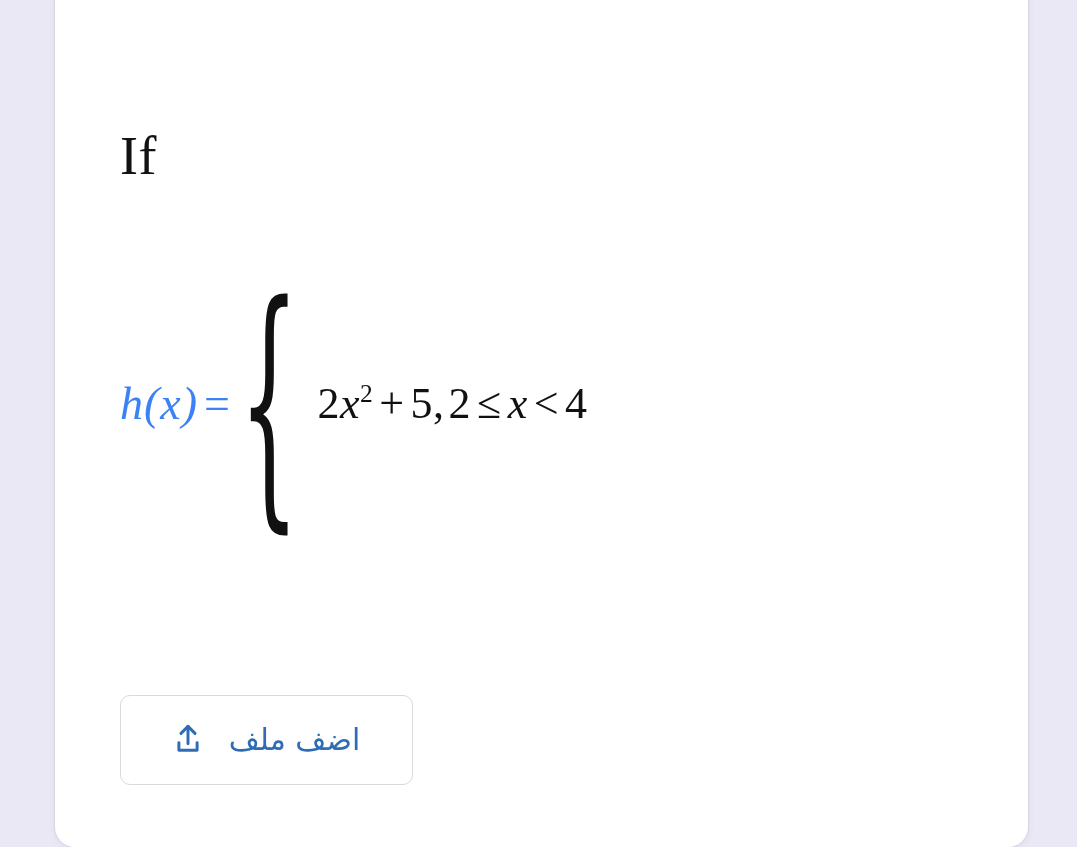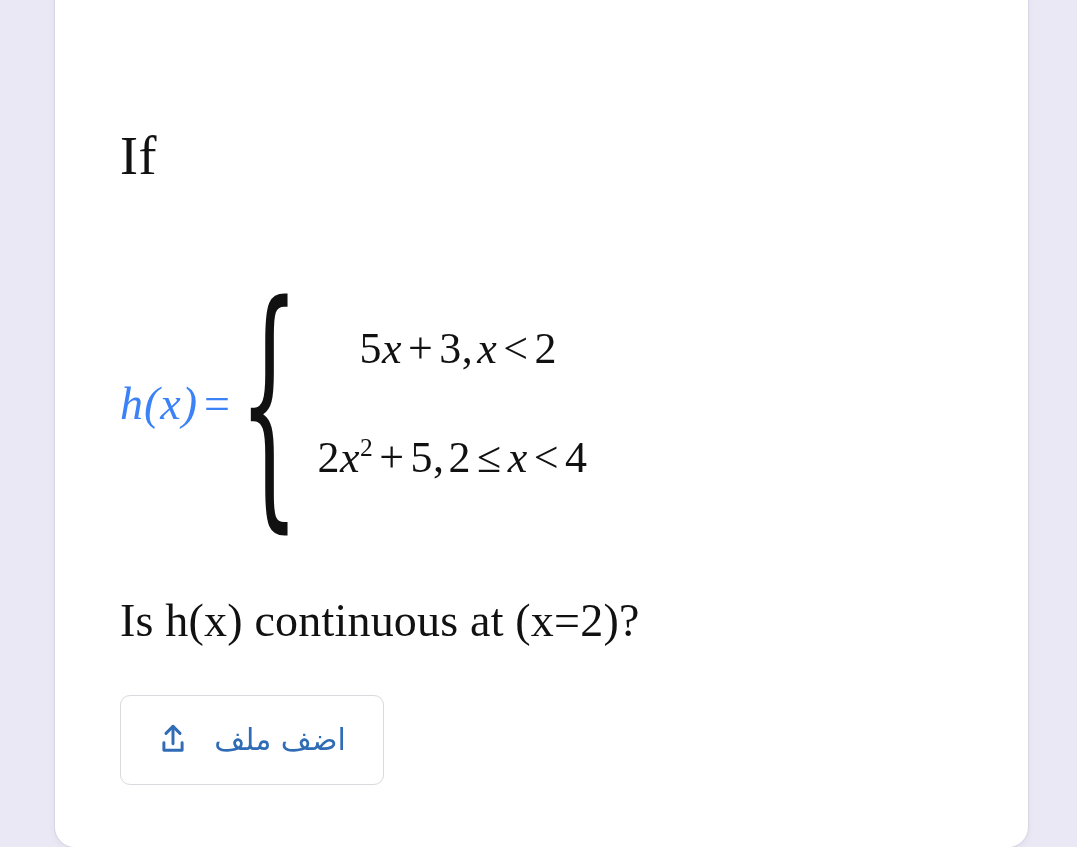--- a/index.html
+++ b/index.html
@@ -128,21 +128,21 @@
     color: #111111;
     white-space: nowrap;
     letter-spacing: 0.2px;
   }
 
   
   .upload-btn {
     position: absolute;
     left: 65px;
     top: 695px;
-    width: 264px;
+    width: 293px;
     height: 90px;
     box-sizing: border-box;
     background: #ffffff;
     border: 1px solid #d9d9de;
     border-radius: 10px;
     display: flex;
     flex-direction: row;
     align-items: center;
     justify-content: center;
     gap: 26px;
@@ -177,32 +177,28 @@
     <div class="eq-block">
 
       <span class="eq-lhs">
         <span>h(x)</span><span class="eqsign">=</span>
       </span>
 
       <span class="brace">{</span>
 
       <div class="eq-cases">
 
-        <div class="case-row row-1">
-          <span class="num">5</span><span class="var">x</span><span class="op">+</span><span class="num">3</span><span class="comma">,</span><span class="var">x</span><span class="op">&lt;</span><span class="num">2</span>
-        </div>
 
         <div class="case-row row-2">
           <span class="num">2</span><span class="var">x</span><sup>2</sup><span class="op">+</span><span class="num">5</span><span class="comma">,</span><span class="num">2</span><span class="op">≤</span><span class="var">x</span><span class="op">&lt;</span><span class="num">4</span>
         </div>
 
       </div>
     </div>
 
-    <div class="question-line">Is h(x) continuous at (x=2)?</div>
 
     <div class="upload-btn">
       <span class="upload-label">اضف ملف</span>
       <span class="upload-icon">
         <svg viewBox="0 0 24 26" width="30" height="32" aria-hidden="true">
           <path d="M12 2 L12 16" stroke="#2f6cb5" stroke-width="2.4" stroke-linecap="round" fill="none"></path>
           <path d="M6.3 7.6 L12 1.9 L17.7 7.6" stroke="#2f6cb5" stroke-width="2.4" stroke-linecap="round" stroke-linejoin="round" fill="none"></path>
           <path d="M4.6 15.2 L4.6 21.4 L19.4 21.4 L19.4 15.2" stroke="#2f6cb5" stroke-width="2.4" stroke-linecap="round" stroke-linejoin="round" fill="none"></path>
         </svg>
       </span>

